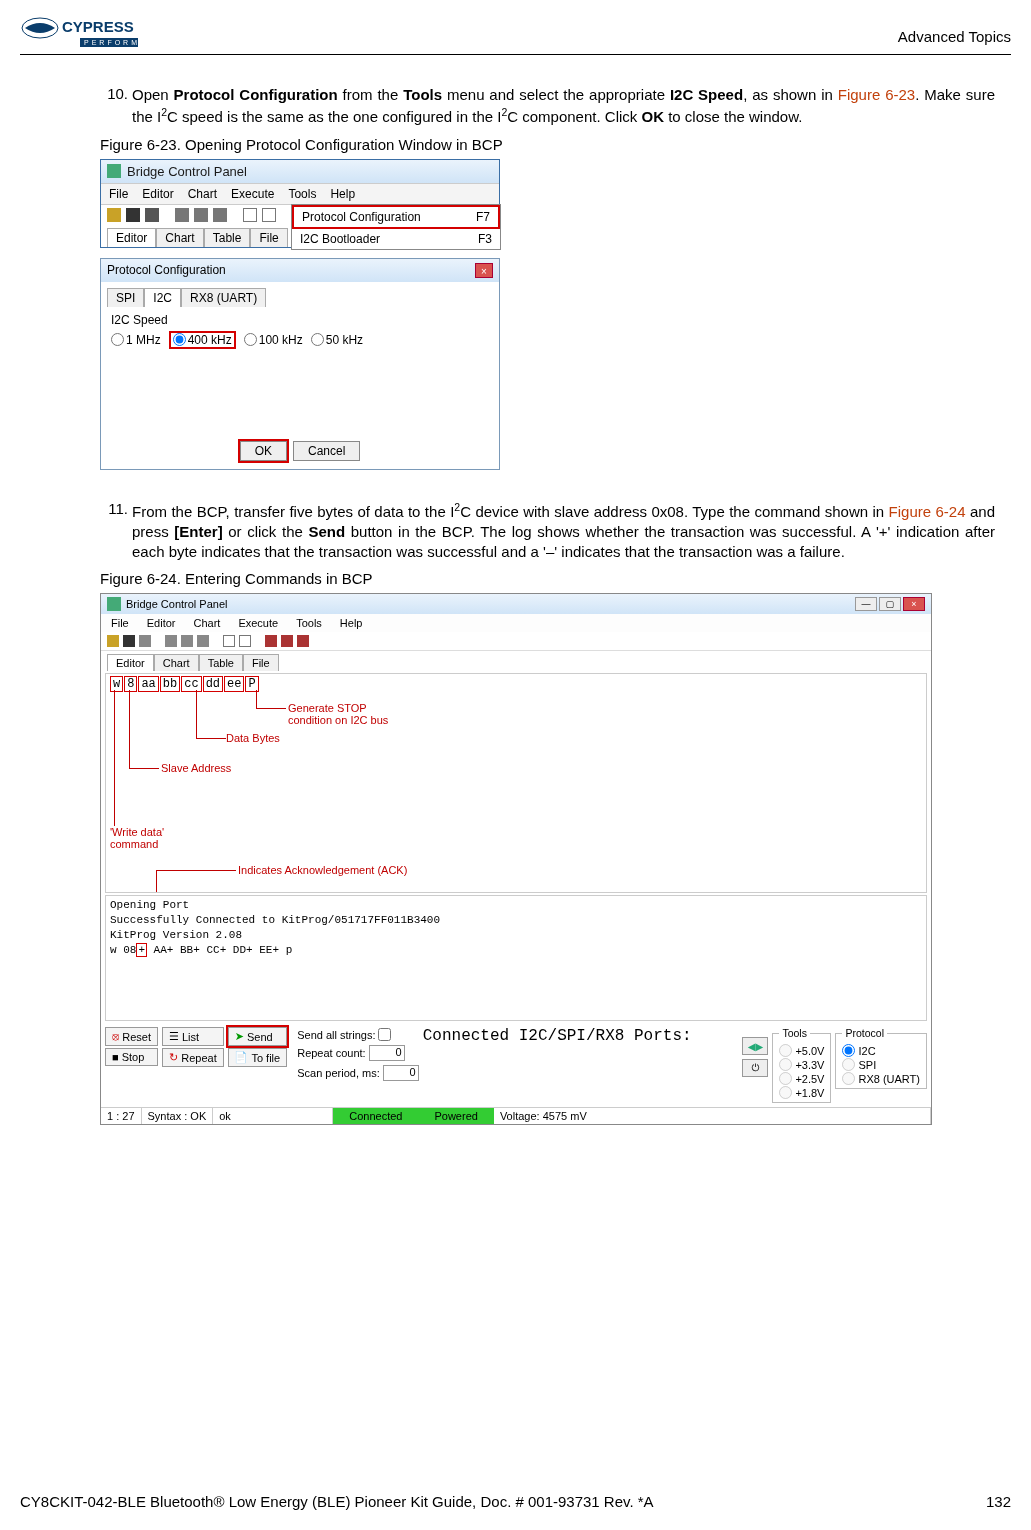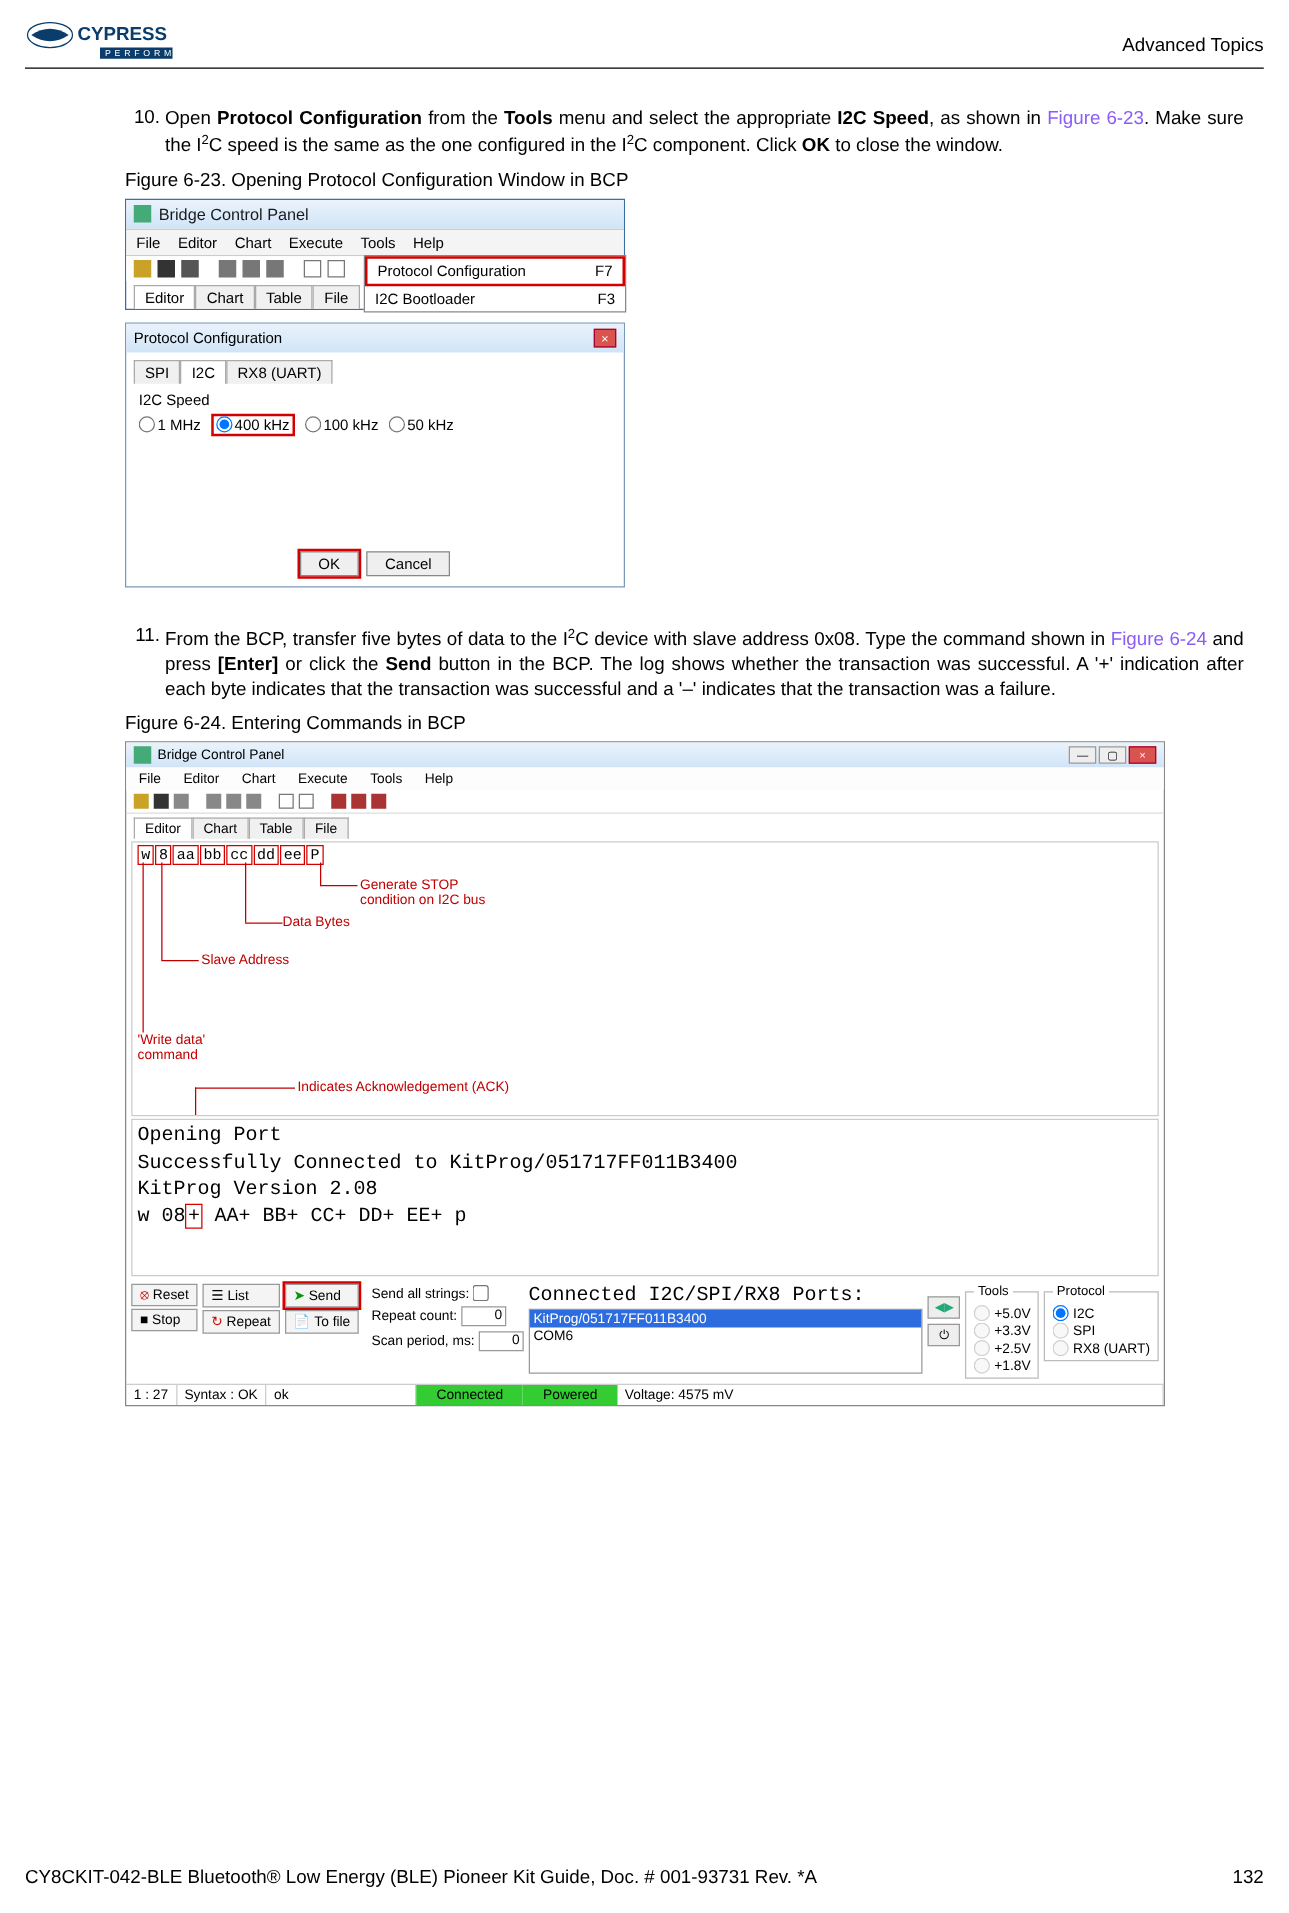--- a/index.html
+++ b/index.html
@@ -20,21 +20,21 @@
   }
   .logo-area { display: flex; flex-direction: column; align-items: center; }
   .logo-svg { width: 120px; height: 40px; }
   .header-right { font-size: 15px; margin-top: 18px; }
   .hr-line { border: none; border-top: 1.2px solid #000; margin: 0 20px 30px 20px; }
   .content { padding: 0 36px 0 100px; }
   .step { display: flex; margin-bottom: 8px; }
   .step-num { width: 28px; flex-shrink: 0; text-align: right; margin-right: 4px; }
   .step-body { flex: 1; text-align: justify; line-height: 1.35; }
   .step-body b { font-weight: bold; }
-  .figref { color: #8b5cf6; }
+  .figref { color: #c2410c; }
   .sup { font-size: 0.7em; vertical-align: super; }
   .figcap { margin: 8px 0 6px 0; font-size: 15px; }
   .figure-slot { margin-bottom: 30px; }
   
   .fig623 { width: 400px; }
   .bcp-window { border: 1px solid #3a6ea5; background: #fff; font-size: 12px; }
   .bcp-title { background: linear-gradient(#eaf3fc,#d0e4f7); padding: 4px 6px; display:flex; align-items:center; gap:6px; font-size:13px; color:#1a1a1a; }
   .bcp-menubar { background:#f4f4f4; border-top:1px solid #ccc; border-bottom:1px solid #ccc; display:flex; gap:14px; padding:3px 8px; }
   .bcp-toolbar { background:#fff; display:flex; gap:5px; padding:3px 6px; align-items:center; position:relative; }
   .tool-icon { width:14px; height:14px; background:#777; }
@@ -64,21 +64,21 @@
   .wbtn.close { background:#d9534f; color:#fff; border-color:#a03; }
   .bcp2-menubar { display:flex; gap:18px; padding:3px 10px; background:#fdfdfd; }
   .bcp2-toolbar { display:flex; gap:4px; padding:3px 6px; border-bottom:1px solid #ddd; }
   .ti2 { width:12px; height:12px; background:#888; }
   .bcp2-tabs { display:flex; gap:0; padding:3px 6px 0 6px; }
   .bcp2-editor { position:relative; height:220px; border:1px solid #ccc; margin:2px 4px; font-family: 'Courier New', monospace; font-size:12px; padding:2px 4px; background:#fff; overflow:hidden;}
   .cmd-row { display:flex; gap:1px; }
   .cmd-cell { border:1px solid #d40000; padding:0 2px; }
   .anno { position:absolute; font-size:11px; color:#c00000; font-family: Arial, sans-serif; }
   .anno-line { position:absolute; background:#c00000; }
-  .bcp2-log { height:126px; border:1px solid #ccc; margin:2px 4px; font-family:'Courier New', monospace; font-size:16px; padding:2px 4px; white-space:pre; line-height:1.35; }
+  .bcp2-log { height:126px; border:1px solid #ccc; margin:2px 4px; font-family:'Courier New', monospace; font-size:11px; padding:2px 4px; white-space:pre; line-height:1.35; }
   .log-hl { border:1px solid #d40000; padding:0 1px;}
   .bcp2-bottom { display:flex; padding:4px; gap:4px; align-items:flex-start; font-size:11px; }
   .btn2 { border:1px solid #999; background:#f4f4f4; padding:2px 6px; display:flex; align-items:center; gap:3px; }
   .btn2.hl { outline:2px solid #d40000; }
   .bcol { display:flex; flex-direction:column; gap:2px; }
   .spin { border:1px solid #999; width:36px; height:16px; text-align:right; padding-right:2px;}
   .ports-box { flex:1; }
   .ports-label { font-size:16px; margin-bottom:2px;font-family:Liberation Mono, monospace;}
   .ports-list { border:1px solid #999; height:52px; }
   .port-sel { background:#2d6cdf; color:#fff; padding:1px 3px; display:block; width:100%; text-align:left;}
@@ -336,24 +336,20 @@
               <span>Repeat count:</span> 
               <span class="spin">0</span>
             </div>
           <div class="fs-row">
               <span>Scan period, ms:</span> 
               <span class="spin">0</span>
             </div>
         </div>
         <div class="ports-box">
           <div class="ports-label">Connected I2C/SPI/RX8 Ports:</div>
-          <div class="ports-list">
-            <span class="port-sel">KitProg/051717FF011B3400</span>
-            <span class="port-unsel">COM6</span>
-          </div>
         </div>
         <div class="arrowbtns">
           <span class="abtn" style="color:#2a7">◀▶</span>
           <span class="abtn">⏻</span>
         </div>
         <fieldset class="fieldset">
           <legend>Tools</legend>
           <div class="fs-row">
               <input type="radio" name="pw" disabled="" style="">
               <span>+5.0V</span>

